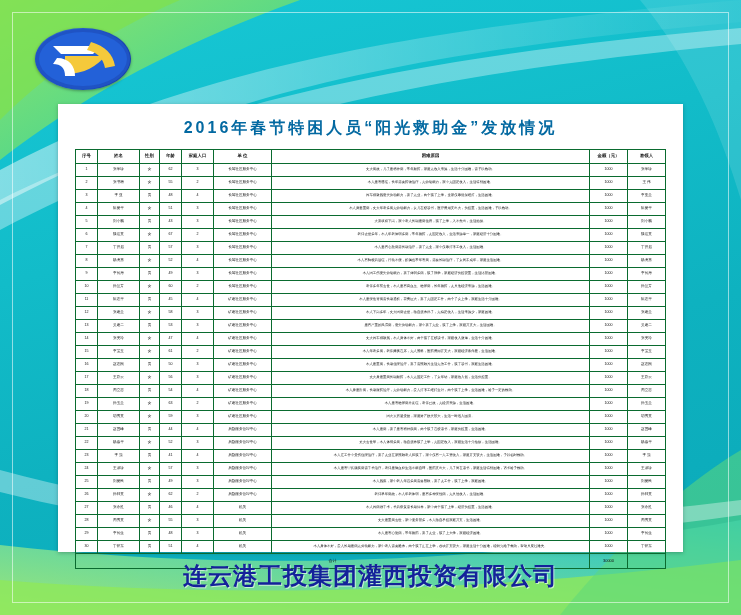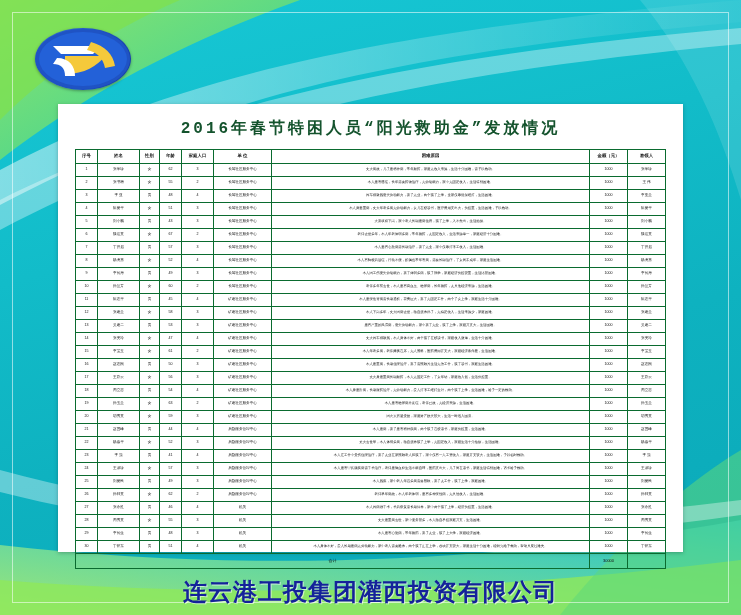--- a/index.html
+++ b/index.html
@@ -43,22 +43,22 @@
     text-shadow:1px 1px 0 #ffffff, 2px 2px 2px rgba(0,0,0,.18);
   }
   
   .paper{
     position:absolute;left:58px;top:104px;width:625px;height:448px;
     background:#ffffff;
     box-shadow:0 1px 4px rgba(0,0,0,.25);
   }
   .doc-title{
     text-align:center;
-    font-family:Liberation Mono, monospace;
-    font-size:16px;font-weight:bold;color:#14532d;
+    font-family:Liberation Sans, sans-serif;
+    font-size:16px;font-weight:bold;color:#0369a1;
     letter-spacing:3px;
     padding-top:14px;padding-bottom:10px;
   }
   table.grid{
     border-collapse:collapse;
     width:590px;
     margin:0 auto;
     table-layout:fixed;
     font-size:3.6px;
     color:#111;
@@ -97,21 +97,20 @@
   .c-amt{width:38px;}
   .c-sign{width:38px;}
   
   .footer{
     position:absolute;left:0;top:560px;width:741px;
     text-align:center;
     font-family:"DejaVu Sans","Liberation Sans",sans-serif;
     font-size:24px;font-weight:bold;color:#14229a;
     letter-spacing:1px;
     text-shadow:1px 1px 0 rgba(255,255,255,.6);
-    margin-top:16px;
   }
 </style>
 </head>
 <body>
 
 <div class="bg bg-base"></div>
 <svg class="bg-swoosh" viewBox="0 0 741 615" preserveAspectRatio="none">
   <defs>
     <linearGradient id="g1" x1="0" y1="0" x2="1" y2="1">
       <stop offset="0%" stop-color="#9be85f"></stop>

